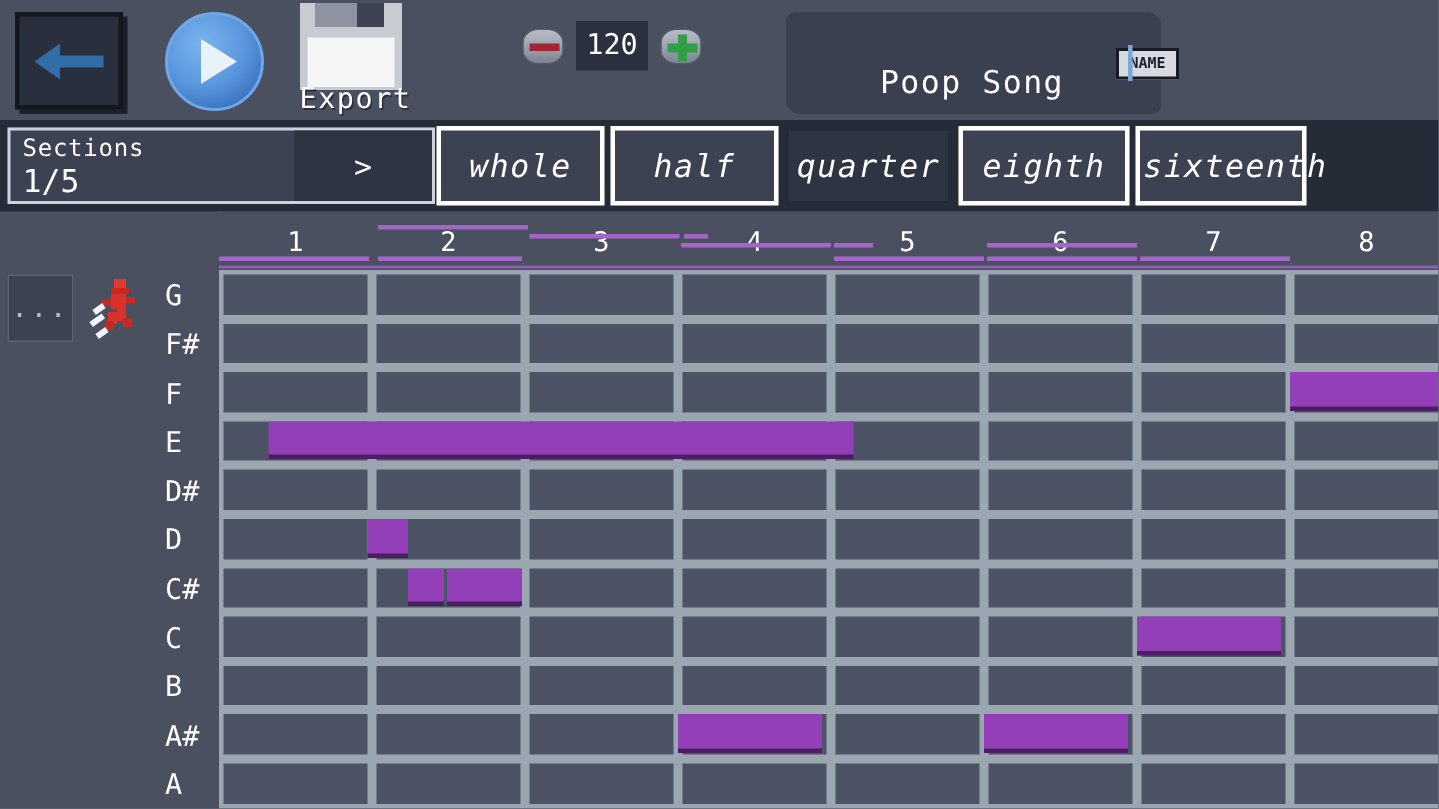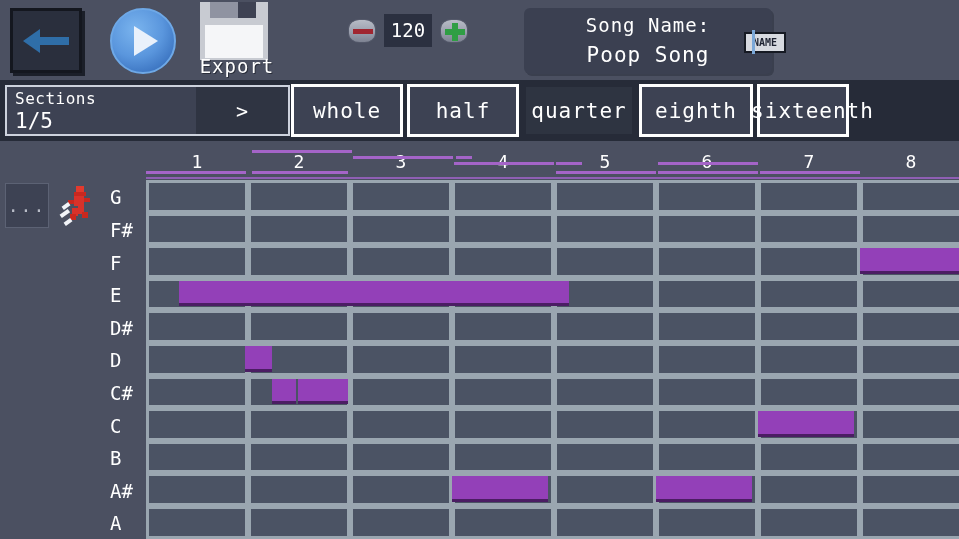--- a/index.html
+++ b/index.html
@@ -145,21 +145,21 @@
   #sections-next span { color: #ffffff; font-size: 20px; }
 
   .dur-btn {
     position: absolute; top: 84px; height: 53px;
     background: #3d4253;
     border: 3px solid #ffffff;
     display: flex; align-items: center; justify-content: center;
     cursor: pointer;
   }
   .dur-btn.selected { border-color: #262b38; background: #2e3441; }
-  .dur-btn span { color: #ffffff; font-size: 21px; letter-spacing: 1px; }
+  .dur-btn span { color: #ffffff; font-size: 21px; letter-spacing: 1px; font-style: italic; }
 
   
   #trackbar { position: absolute; left: 0; top: 141px; width: 959px; height: 39px; }
   #track-name-box {
     position: absolute; left: 0; top: 0; width: 146px; height: 39px;
     background: #262b38;
     display: flex; align-items: center; justify-content: center;
     cursor: pointer;
   }
   #track-name-box span { color: #ffffff; font-size: 19px; letter-spacing: 2px; }
@@ -246,21 +246,20 @@
         </div>
         <div id="bpm-value">120</div>
         <div class="round-btn">
           <div class="plus-h"></div>
             <div class="plus-v"></div>
         </div>
       </div>
     </div>
 
     <div id="song-panel">
-      <div id="song-name-label">Song Name:</div>
       <div id="song-name-value">Poop Song</div>
     </div>
     <div id="name-button">
       <span>NAME</span>
     </div>
     <div id="name-caret"></div>
   </div>
 
   <div id="secondbar">
     <div id="sections-panel">
@@ -277,21 +276,21 @@
       </div>
       <div class="dur-btn" style="left: 407px; width: 112px;">
         <span>half</span>
       </div>
       <div class="dur-btn selected" style="left: 523px; width: 112px;">
         <span>quarter</span>
       </div>
       <div class="dur-btn" style="left: 639px; width: 114px;">
         <span>eighth</span>
       </div>
-      <div class="dur-btn" style="left: 757px; width: 92px; padding-left: 19px;">
+      <div class="dur-btn" style="left: 757px; width: 114px; padding-left: 19px;">
         <span>sixteenth</span>
       </div>
     </div>
 
   <div id="trackbar">
     <div id="ruler">
       <div id="ruler-baseline"></div>
     <div class="beat-num" style="left: 51px;">1</div>
         <div class="beat-num" style="left: 153px;">2</div>
         <div class="beat-num" style="left: 255px;">3</div>

